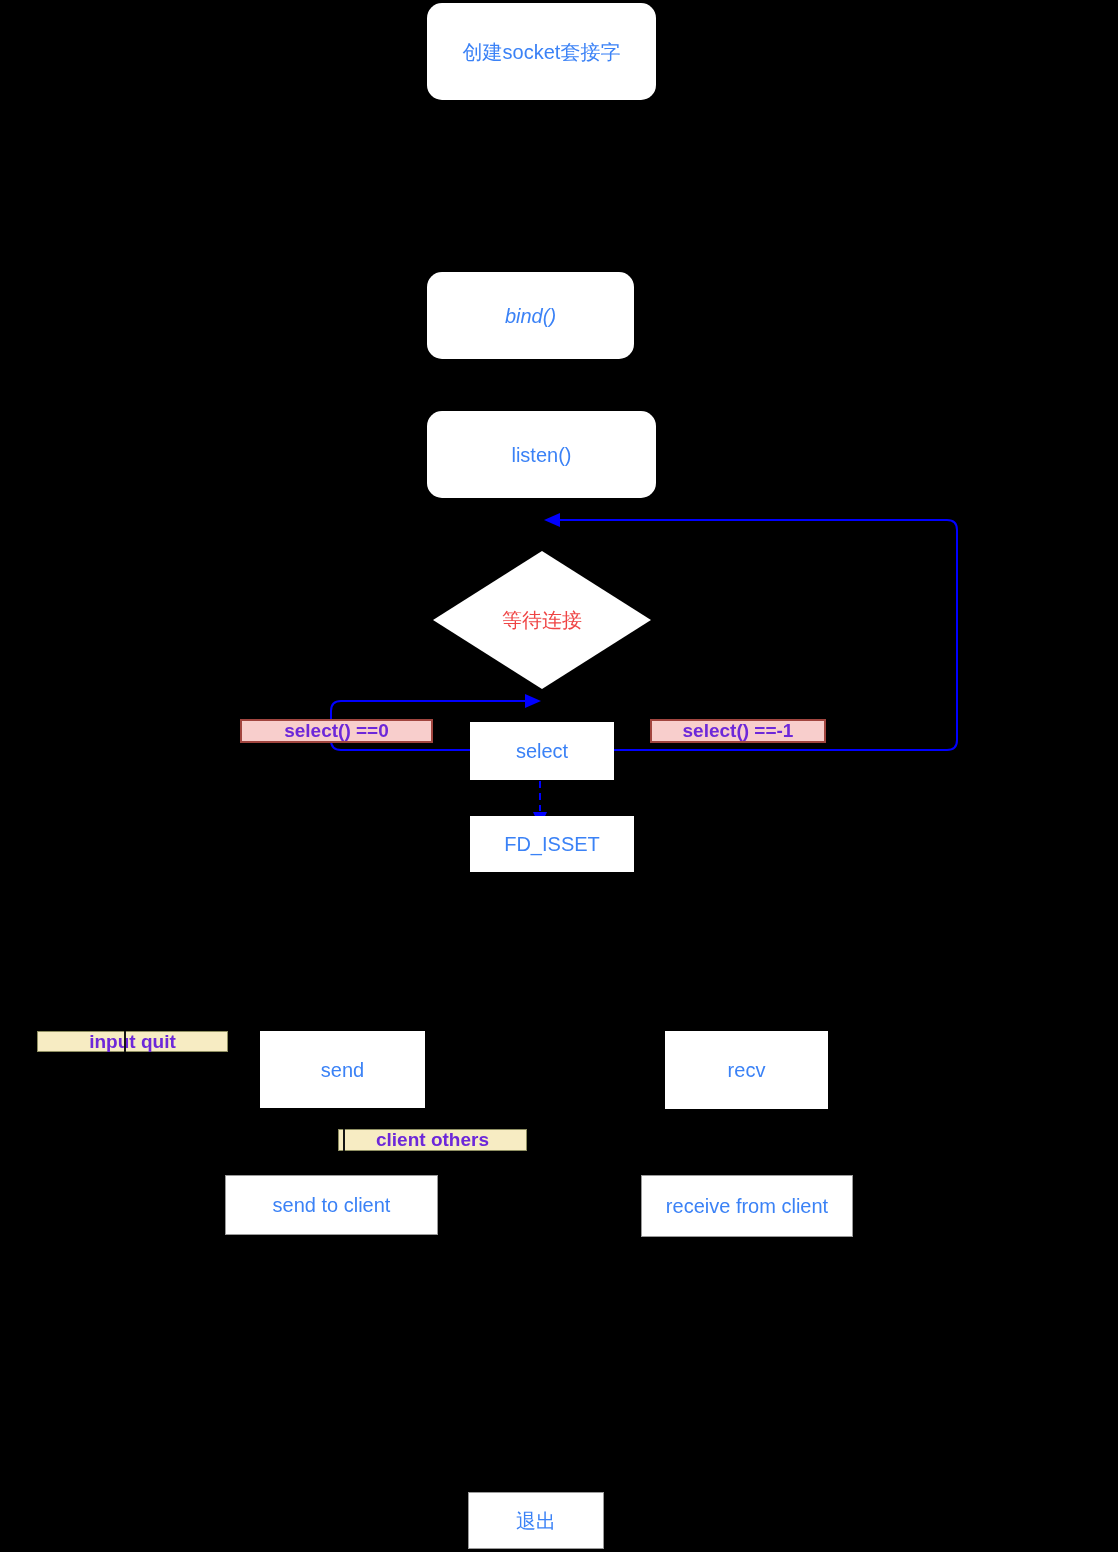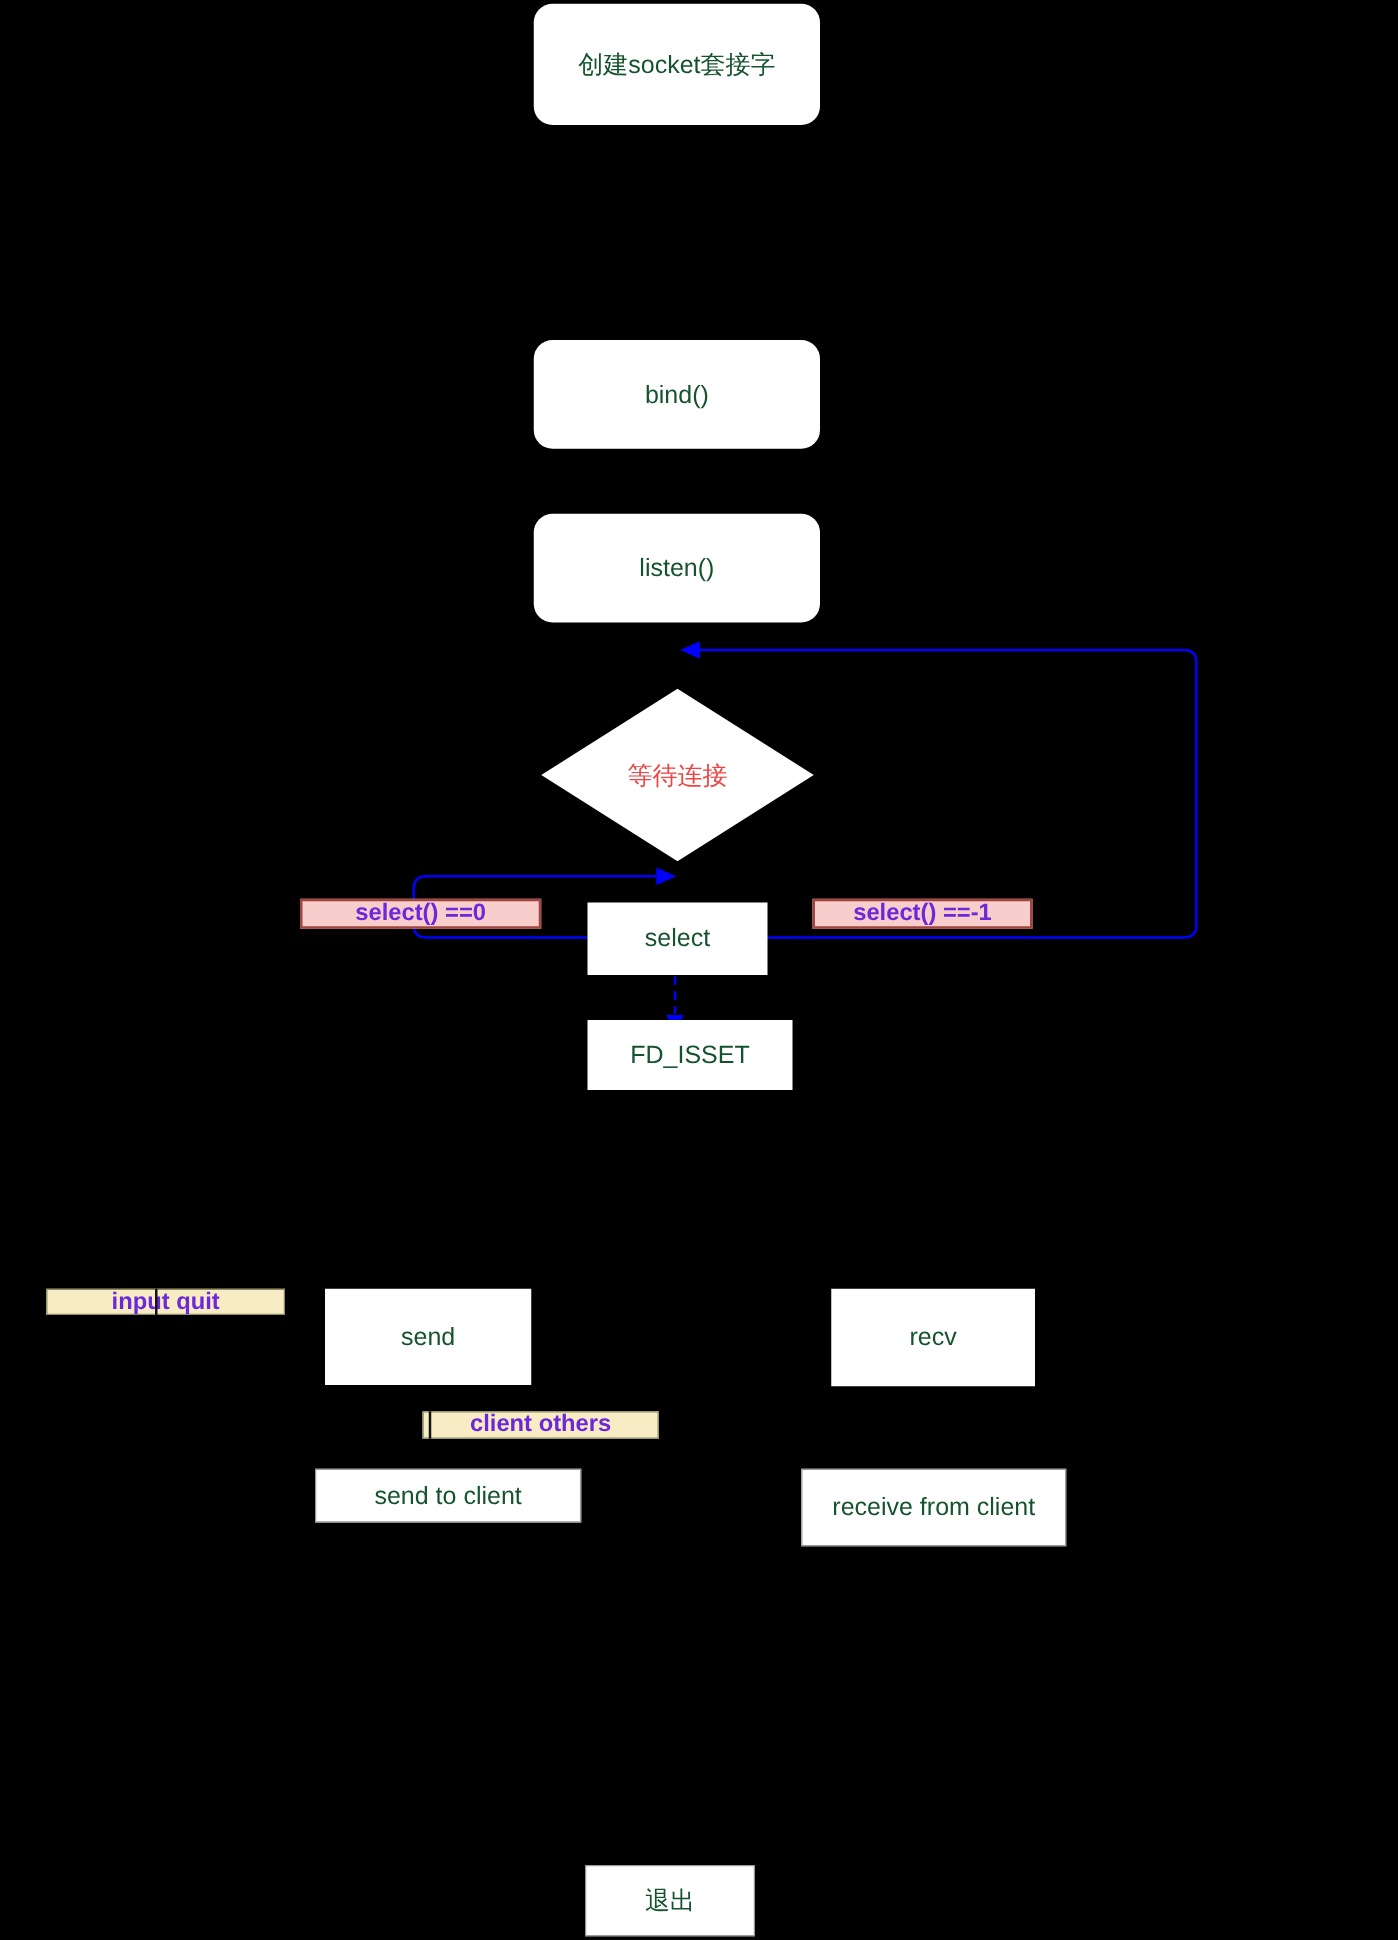--- a/index.html
+++ b/index.html
@@ -7,21 +7,21 @@
     position:relative;
     width:1118px;height:1552px;
     background:#000000;
     font-family:"Liberation Sans", sans-serif;
     overflow:hidden;
   }
   svg.overlay{position:absolute;left:0;top:0;z-index:1;}
   .node{
     position:absolute;
     background:#ffffff;
-    color:#14532d;
+    color:#3b82f6;
     display:flex;align-items:center;justify-content:center;
     text-align:center;
     font-size:20px;
     z-index:2;
     box-sizing:border-box;
     line-height:1.4;
   }
   .rounded{border-radius:15px;}
   .bordered{border:1px solid #9a9a9a;}
   .diamond-label{
@@ -39,27 +39,27 @@
     box-sizing:border-box;
   }
   .pink{background:#f8cecc;border:2px solid #a1453f;}
   .cream{background:#f7ecc3;border:1px solid #8f8f62;}
   .tick{
     position:absolute;width:2px;background:#141414;z-index:4;
   }
   
   #n-create{left:427px;top:3px;width:229px;height:97px;}
   #n-assign{left:424px;top:140px;width:232px;height:93px;padding:0 20px;word-break:break-all;}
-  #n-bind{left:427px;top:272px;width:229px;height:87px;}
+  #n-bind{left:427px;top:272px;width:207px;height:87px;font-style:italic;}
   #n-listen{left:427px;top:411px;width:229px;height:87px;}
   #n-select{left:470px;top:722px;width:144px;height:58px;}
   #n-fdisset{left:470px;top:816px;width:164px;height:56px;}
   #n-send{left:260px;top:1031px;width:165px;height:77px;}
   #n-recv{left:665px;top:1031px;width:163px;height:78px;}
-  #n-sendto{left:252px;top:1175px;width:213px;height:43px;}
+  #n-sendto{left:225px;top:1175px;width:213px;height:60px;}
   #n-recvfrom{left:641px;top:1175px;width:212px;height:62px;}
   #n-exit{left:468px;top:1492px;width:136px;height:57px;}
   
   #l-sel0{left:240px;top:719px;width:193px;height:24px;}
   #l-sel1{left:650px;top:719px;width:176px;height:24px;}
   #l-quit{left:37px;top:1031px;width:191px;height:21px;}
   #l-others{left:338px;top:1129px;width:189px;height:22px;}
   #tick-quit{left:124px;top:1031px;height:21px;}
   #tick-others{left:343px;top:1129px;height:22px;}
 </style>

